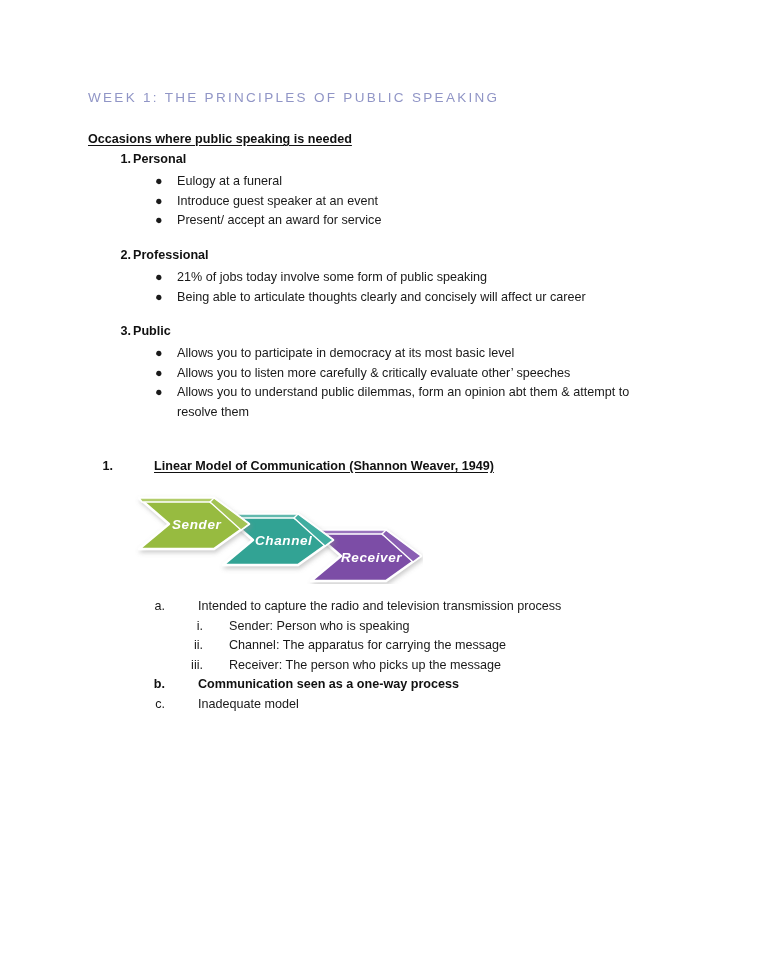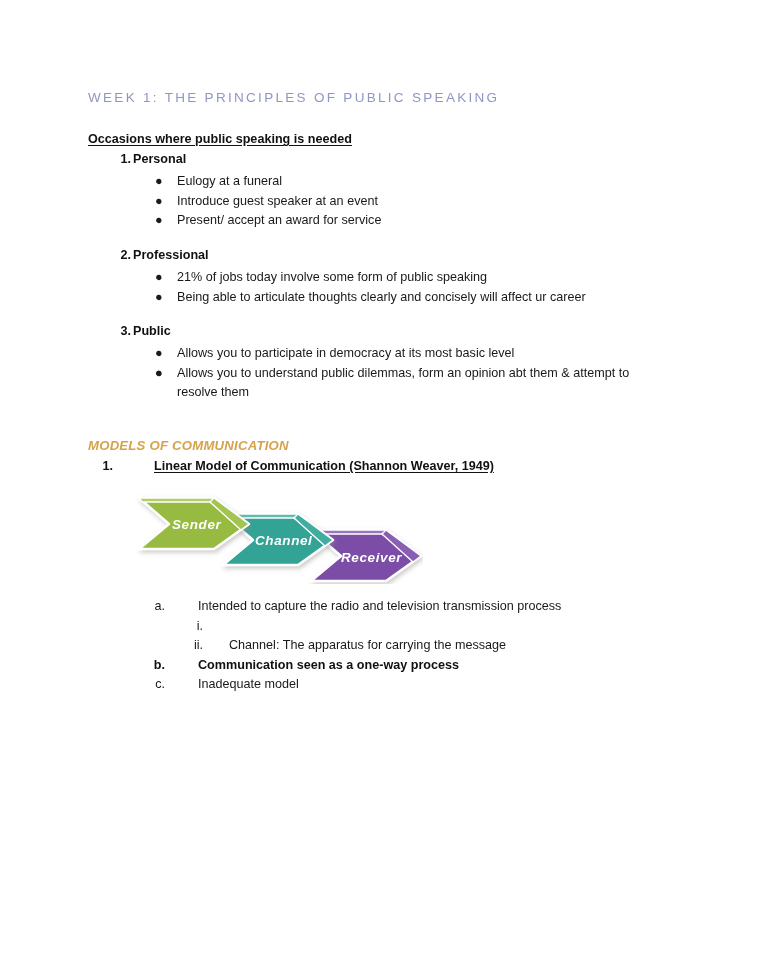--- a/index.html
+++ b/index.html
@@ -228,28 +228,28 @@
     <span class="marker">3.</span>
     <span class="label">Public</span>
   </div>
   <div class="bullets" id="bullets-public">
     <div class="bullet-item">
       <span class="dot">●</span>
       <span>Allows you to participate in democracy at its most basic level</span>
     </div>
     <div class="bullet-item">
       <span class="dot">●</span>
+      <span>Allows you to listen more carefully &amp; critically evaluate other’ speeches</span>
     </div>
     <div class="bullet-item">
       <span class="dot">●</span>
       <span>Allows you to understand public dilemmas, form an opinion abt them &amp; attempt to resolve them</span>
     </div>
   </div>
 
-  <div id="models-heading">MODELS OF COMMUNICATION</div>
 
   <div class="num-row wide ul" id="row-linear">
     <span class="marker">1.</span>
     <span class="label">Linear Model of Communication (Shannon Weaver, 1949)</span>
   </div>
 
   <div id="diagram">
     <svg width="290" height="98" viewBox="0 0 290 98" xmlns="http://www.w3.org/2000/svg">
       <defs>
         <filter id="softshadow" x="-25%" y="-25%" width="160%" height="170%">
@@ -287,25 +287,30 @@
   <div class="sub-list">
 
     <div class="sub-row">
       <span class="marker">a.</span>
       <span class="txt">Intended to capture the radio and television transmission process</span>
     </div>
 
     <div class="roman-list">
       <div class="roman-row">
         <span class="marker">i.</span>
+        <span class="txt">Sender: Person who is speaking</span>
       </div>
       <div class="roman-row">
         <span class="marker">ii.</span>
         <span class="txt">Channel: The apparatus for carrying the message</span>
       </div>
+      <div class="roman-row">
+        <span class="marker">iii.</span>
+        <span class="txt">Receiver: The person who picks up the message</span>
+      </div>
     </div>
 
     <div class="sub-row bold">
       <span class="marker">b.</span>
       <span class="txt">Communication seen as a one-way process</span>
     </div>
 
     <div class="sub-row">
       <span class="marker">c.</span>
       <span class="txt">Inadequate model</span>

